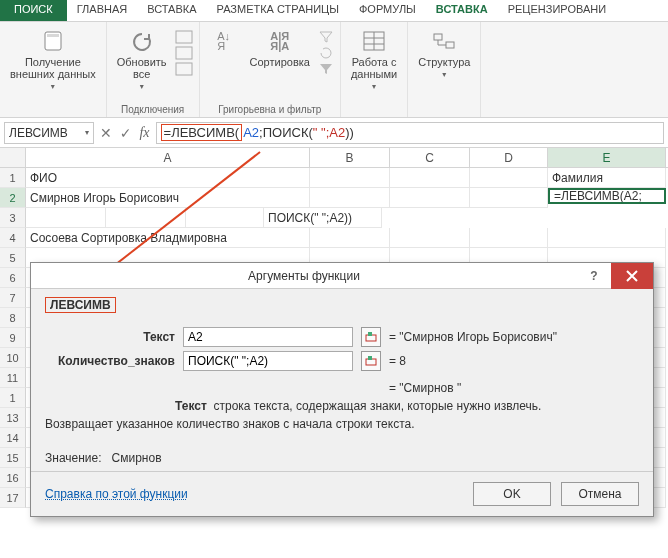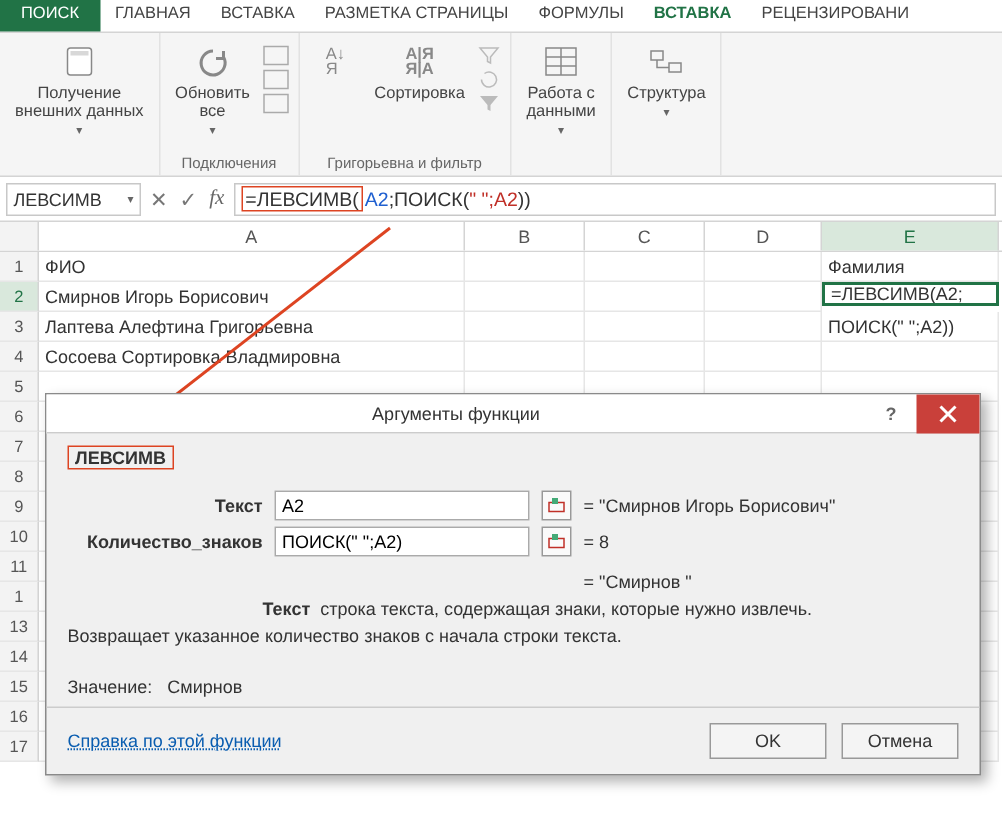--- a/index.html
+++ b/index.html
@@ -334,21 +334,20 @@
     <div class="row">
       <div class="rh active">2</div>
       <div class="cell" style="width: 284px;">Смирнов Игорь Борисович</div>
       <div class="cell" style="width: 80px;"></div>
       <div class="cell" style="width: 80px;"></div>
       <div class="cell" style="width: 78px;"></div>
       <div class="cell" style="width: 118px; border: 2px solid rgb(33, 115, 70); height: 16px;">=ЛЕВСИМВ(A2;</div>
     </div>
     <div class="row">
       <div class="rh">3</div>
-      <div class="cell" style="width: 284px;">Лаптева Алефтина Григорьевна</div>
       <div class="cell" style="width: 80px;"></div>
       <div class="cell" style="width: 80px;"></div>
       <div class="cell" style="width: 78px;"></div>
       <div class="cell" style="width: 118px;">ПОИСК(" ";A2))</div>
     </div>
     <div class="row">
       <div class="rh">4</div>
       <div class="cell" style="width: 284px;">Сосоева Сортировка Владмировна</div>
       <div class="cell" style="width: 80px;"></div>
       <div class="cell" style="width: 80px;"></div>

